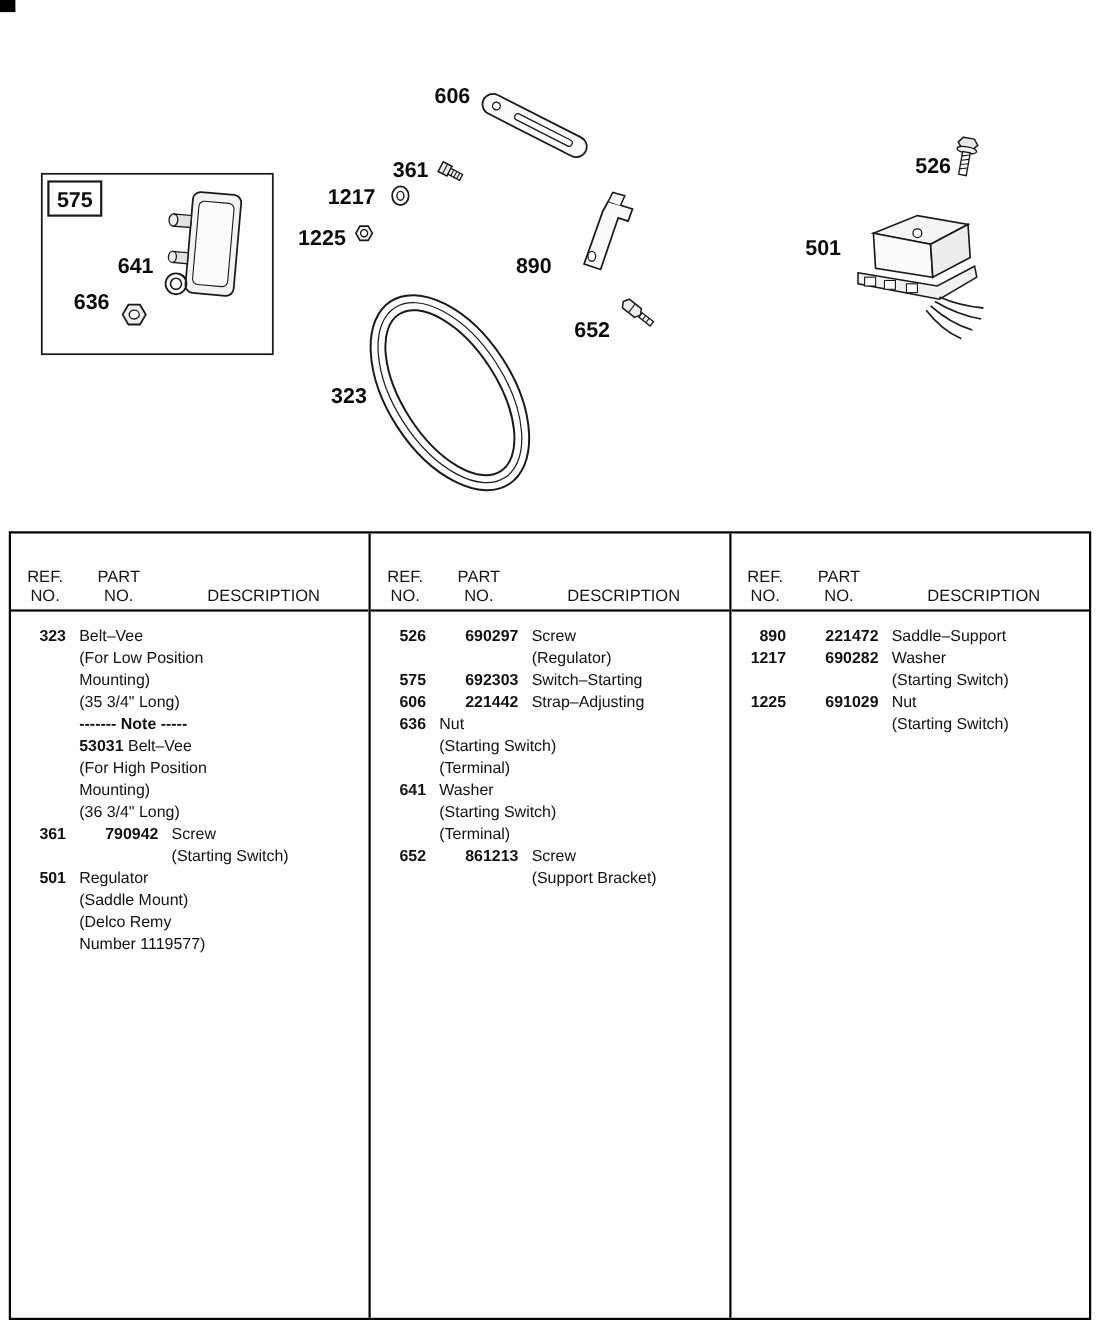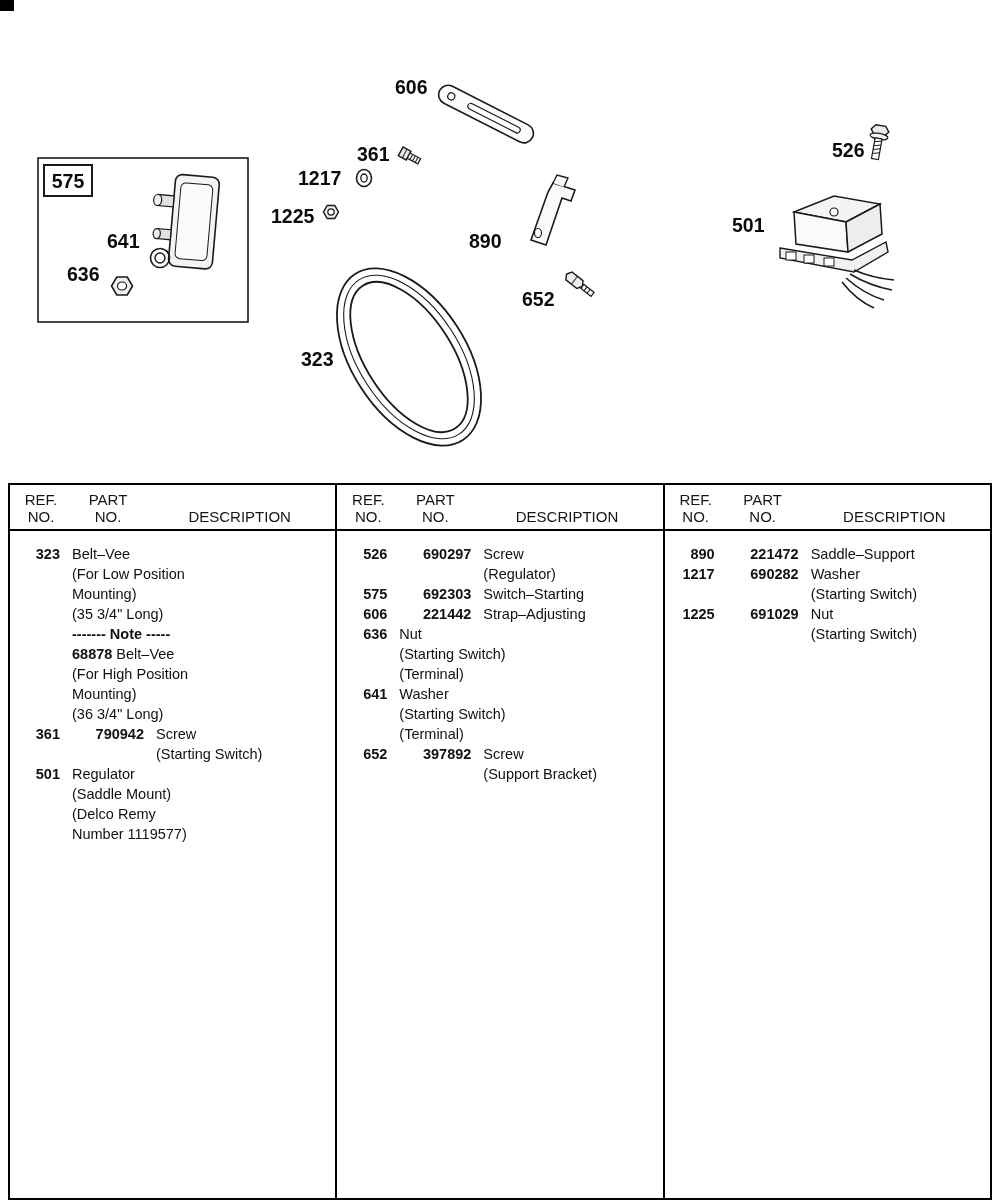--- a/index.html
+++ b/index.html
@@ -27,20 +27,21 @@
     display: flex;
     background: #fff;
   }
   .col { flex: 1 1 0; border-right: 2px solid #000; display: flex; flex-direction: column; overflow: hidden; }
   .col:last-child { border-right: none; }
   .col-header {
     display: flex; align-items: flex-end;
     padding: 6px 0 4px 0;
     border-bottom: 2px solid #000;
     min-height: 45px;
+    margin-top: 25px;
   }
   .hcell { text-align: center; font-size: 15px; line-height: 17px; color: #151515; }
   .hcell.ref  { width: 62px; flex: none; }
   .hcell.part { width: 72px; flex: none; }
   .hcell.desc { flex: 1 1 auto; padding-bottom: 0; }
   .col-body { padding-top: 13px; }
   .entry { display: flex; font-size: 14.5px; line-height: 20px; }
   .entry .ref  { width: 50px; flex: none; text-align: right; font-weight: bold; }
   .entry .part { width: 84px; flex: none; text-align: right; font-weight: bold; }
   .entry .desc { flex: 1 1 auto; padding-left: 12px; }
@@ -177,21 +178,21 @@
       </div>
       <div class="col-body">
         <div class="entry">
           <div class="ref">323</div>
           <div class="desc">
             <div class="line"><span>Belt–Vee</span></div>
             <div class="line"><span>(For Low Position</span></div>
             <div class="line"><span>Mounting)</span></div>
             <div class="line"><span>(35 3/4" Long)</span></div>
             <div class="line"><span class="b">------- Note -----</span></div>
-            <div class="line"><span class="b">68878 </span><span>Belt–Vee</span></div>
+            <div class="line"><span class="b">53031 </span><span>Belt–Vee</span></div>
             <div class="line"><span>(For High Position</span></div>
             <div class="line"><span>Mounting)</span></div>
             <div class="line"><span>(36 3/4" Long)</span></div>
           </div>
         </div>
         <div class="entry">
           <div class="ref">361</div>
           <div class="part">790942</div>
           <div class="desc">
             <div class="line"><span>Screw</span></div>
@@ -255,21 +256,21 @@
         <div class="entry">
           <div class="ref">641</div>
           <div class="desc">
             <div class="line"><span>Washer</span></div>
             <div class="line"><span>(Starting Switch)</span></div>
             <div class="line"><span>(Terminal)</span></div>
           </div>
         </div>
         <div class="entry">
           <div class="ref">652</div>
-          <div class="part">397892</div>
+          <div class="part">861213</div>
           <div class="desc">
             <div class="line"><span>Screw</span></div>
             <div class="line"><span>(Support Bracket)</span></div>
           </div>
         </div>
       </div>
     </div>
   <div class="col">
       <div class="col-header">
         <div class="hcell ref">

